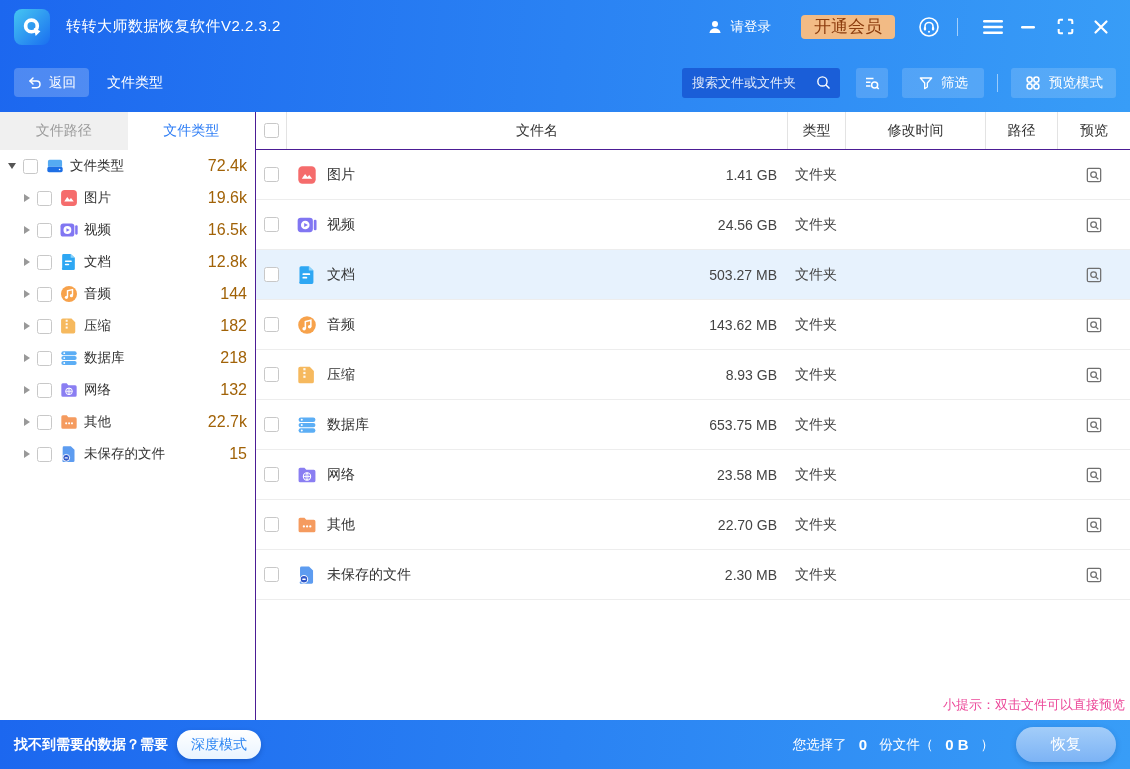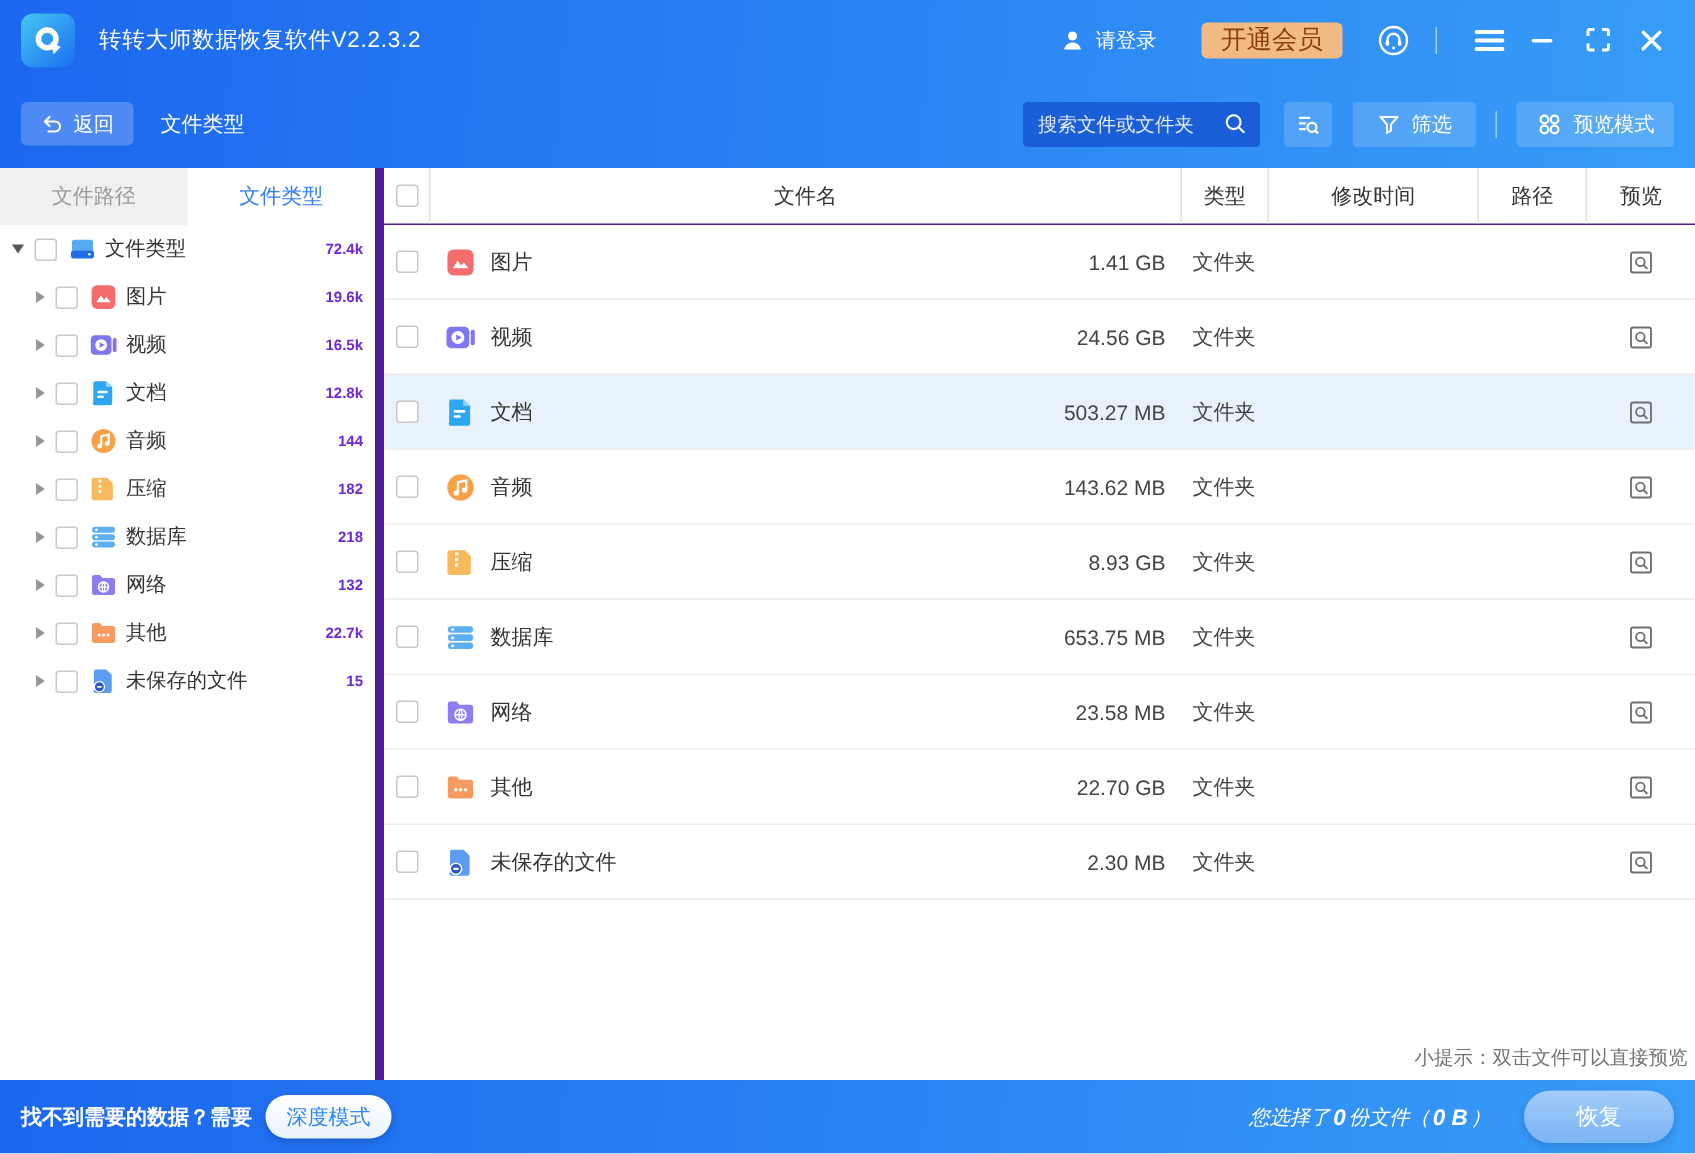--- a/index.html
+++ b/index.html
@@ -29,36 +29,36 @@
   .search-glass { position:absolute; right:8px; top:6px; cursor:pointer; }
   .tb-btn { height:30px; border-radius:3px; background:rgba(255,255,255,.16); display:flex; align-items:center; justify-content:center; gap:7px; font-size:13.5px; cursor:pointer; }
   .btn-listsearch { width:32px; margin-left:16px; }
   .btn-filter { padding:0 16px; margin-left:14px; }
   .tb2-div { width:1px; height:18px; background:rgba(255,255,255,.5); margin:0 13px; }
   .btn-preview-mode { padding:0 13px; }
 
   
   .body { flex:1; display:flex; min-height:0; background:#fff; }
 
-  .sidebar { width:256px; flex-shrink:0; border-right:6px solid #4c1d95; display:flex; flex-direction:column; }
+  .sidebar { width:256px; flex-shrink:0; border-right:1px solid #4c1d95; display:flex; flex-direction:column; }
   .side-tabs { height:38px; display:flex; flex-shrink:0; }
   .side-tab { flex:1; display:flex; align-items:center; justify-content:center; font-size:14px; cursor:pointer; }
   .side-tab.inactive { background:#f0f0f0; color:#9b9b9b; }
   .side-tab.active { background:#fff; color:#2f7ef5; }
   .tree { flex:1; overflow:hidden; }
   .tree-item { height:32px; display:flex; align-items:center; padding:0 8px 0 24px; cursor:pointer; }
   .tree-item.root { padding-left:8px; }
   .caret-down { width:0; height:0; border-left:4.5px solid transparent; border-right:4.5px solid transparent; border-top:6px solid #555; margin-right:7px; flex-shrink:0; }
   .caret-right { width:0; height:0; border-top:4.5px solid transparent; border-bottom:4.5px solid transparent; border-left:6px solid #999; margin-right:7px; flex-shrink:0; }
   .cb { width:15px; height:15px; border:1px solid #c8c8c8; border-radius:2.5px; background:#fff; flex-shrink:0; cursor:pointer; }
   .tree-item .cb { margin-right:7px; }
   .file-icon { width:20px; height:20px; display:inline-flex; flex-shrink:0; }
   .file-icon svg { width:100%; height:100%; }
   .tree-label { margin-left:5px; font-size:13.5px; color:#333; white-space:nowrap; }
-  .tree-count { margin-left:auto; font-size:10px; color:#6d28d9;font-weight:bold; }
+  .tree-count { margin-left:auto; font-size:16px; color:#a16207; }
 
   .main { flex:1; display:flex; flex-direction:column; position:relative; min-width:0; }
   .thead { height:38px; flex-shrink:0; display:flex; align-items:stretch; border-bottom:1px solid #4c1d95; font-size:14px; color:#333; }
   .thead .col { display:flex; align-items:center; justify-content:center; border-left:1px solid #e3e3e3; }
   .thead .col:first-child { border-left:none; }
   .col-check { width:30px; flex-shrink:0; display:flex; align-items:center; justify-content:center; }
   .col-name { flex:1; min-width:0; }
   .col-size { width:95px; flex-shrink:0; }
   .col-type { width:58px; flex-shrink:0; }
   .col-mtime { width:140px; flex-shrink:0; }
@@ -70,28 +70,28 @@
   .trow.selected { background:#e7f2fd; }
   .trow .col { display:flex; align-items:center; }
   .trow .col-name { justify-content:flex-start; padding-left:10px; gap:9px; }
   .trow .col-name .file-icon { width:22px; height:22px; }
   .row-name { color:#333; }
   .trow .col-size { justify-content:flex-end; padding-right:10px; color:#444; }
   .trow .col-type { justify-content:center; color:#444; white-space:nowrap; }
   .trow .col-preview { justify-content:center; }
   .preview-btn { display:inline-flex; cursor:pointer; }
 
-  .hint { position:absolute; right:5px; bottom:6px; font-size:13px; color:#737373; }
+  .hint { position:absolute; right:5px; bottom:6px; font-size:13px; color:#ec4899; }
 
   
   .bottombar { height:49px; flex-shrink:0; background:linear-gradient(95deg,#1c67ef 0%,#389df7 100%); display:flex; align-items:center; padding:0 14px; color:#fff; }
   .deep-prompt { font-size:14px; font-weight:bold; }
   .deep-btn { margin-left:9px; height:29px; padding:0 14px; border-radius:15px; background:linear-gradient(180deg,#ffffff,#e9f4ff); color:#2e86f2; font-size:14px; display:flex; align-items:center; cursor:pointer; box-shadow:0 2px 5px rgba(0,30,90,.25); }
   .bb-right { margin-left:auto; display:flex; align-items:center; }
-  .sel-text { font-size:13.5px; display:flex; align-items:flex-end; gap:2px;font-style:italic; }
+  .sel-text { font-size:13.5px; display:flex; align-items:flex-start; gap:12px; }
   .sel-num { font-weight:bold; font-size:15px; }
   .recover-btn { margin-left:22px; width:100px; height:35px; border-radius:18px; background:linear-gradient(180deg,#a3cdf9,#7cb3f5); color:#fff; font-size:15px; display:flex; align-items:center; justify-content:center; cursor:pointer; box-shadow:0 2px 6px rgba(0,30,90,.2); }
 </style>
 </head>
 <body>
 
 <div class="app">
 
   <div class="header">
     <div class="titlebar">

